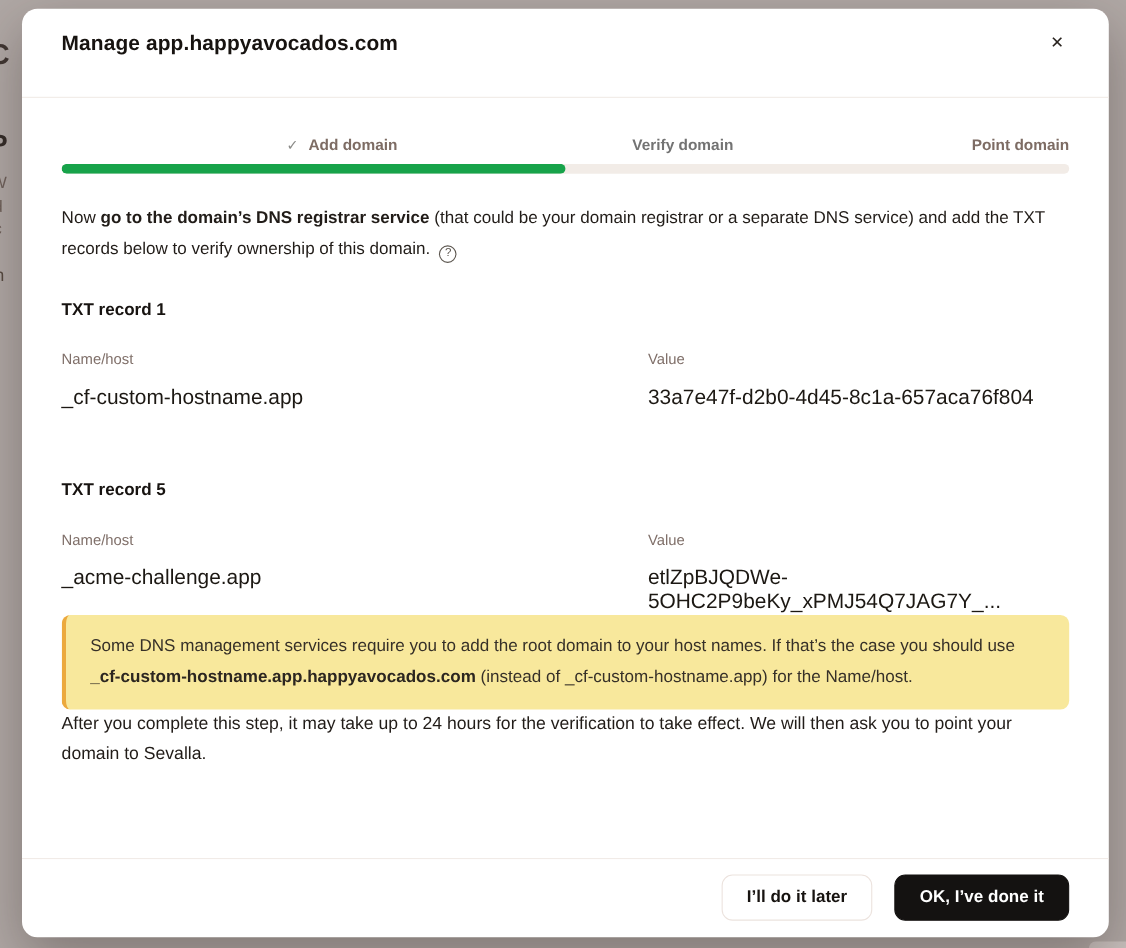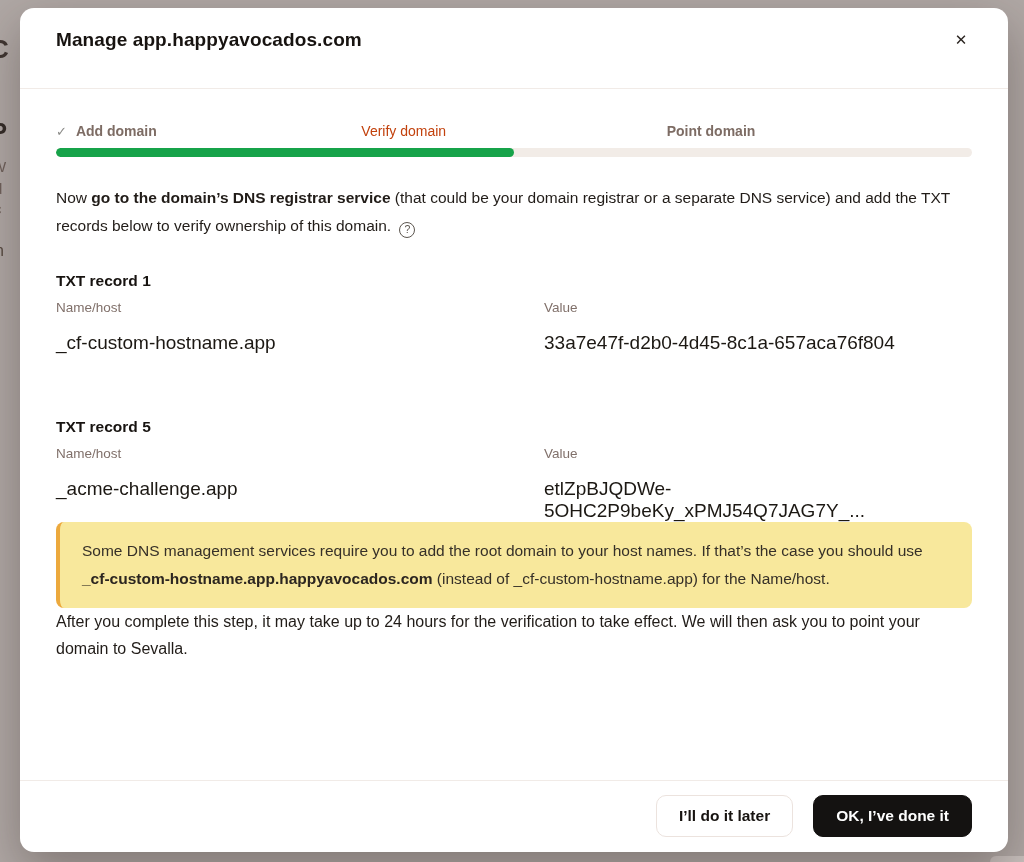--- a/index.html
+++ b/index.html
@@ -54,23 +54,23 @@
     width: 34px; height: 34px;
     border: none; background: transparent;
     font-size: 15px; color: #2a2420;
     cursor: pointer; line-height: 34px; text-align: center;
   }
 
   .modal-body { flex: 1 1 auto; padding: 34px 36px 0 36px; }
 
   
   .steps { display: flex; }
-  .step { flex: 1 1 0; text-align: left; font-size: 14px; font-weight: 600; color: #7d6c64; }
+  .step { flex: 1 1 0; text-align: right; font-size: 14px; font-weight: 600; color: #7d6c64; }
   .step .check { color: #8b8b88; font-weight: 400; margin-right: 9px; font-size: 13px; }
-  .step.active { color: #c2410c; font-weight: 400; }
+  .step.active { color: #737373; font-weight: 700; }
   .progress-track {
     margin-top: 9px;
     height: 9px;
     border-radius: 5px;
     background: #f2ece7;
     overflow: hidden;
   }
   .progress-fill { height: 100%; background: #17a34a; border-radius: 5px; }
 
   
@@ -84,21 +84,21 @@
     font-size: 10.5px; line-height: 13px;
     text-align: center; color: #5c564f;
     vertical-align: -2px; margin-left: 4px;
     cursor: pointer;
   }
 
   
   .record { margin-top: 32px; }
   .record + .record { margin-top: 64px; }
   .record-title { font-size: 15.5px; font-weight: 700; color: #171310; }
-  .record-grid { display: grid; grid-template-columns: 488px 1fr; margin-top: 10px; }
+  .record-grid { display: grid; grid-template-columns: 488px 1fr; margin-top: 28px; gap: 45px; }
   .field-label { font-size: 13.5px; font-weight: 400; color: #80706a; }
   .field-value { font-size: 19px; color: #1c1813; margin-top: 17px; }
 
   
   .notice {
     background: #f8e89c;
     border-left: 4px solid #eca93d;
     border-radius: 8px;
     padding: 15px 24px 15px 22px;
     font-size: 15.5px;

